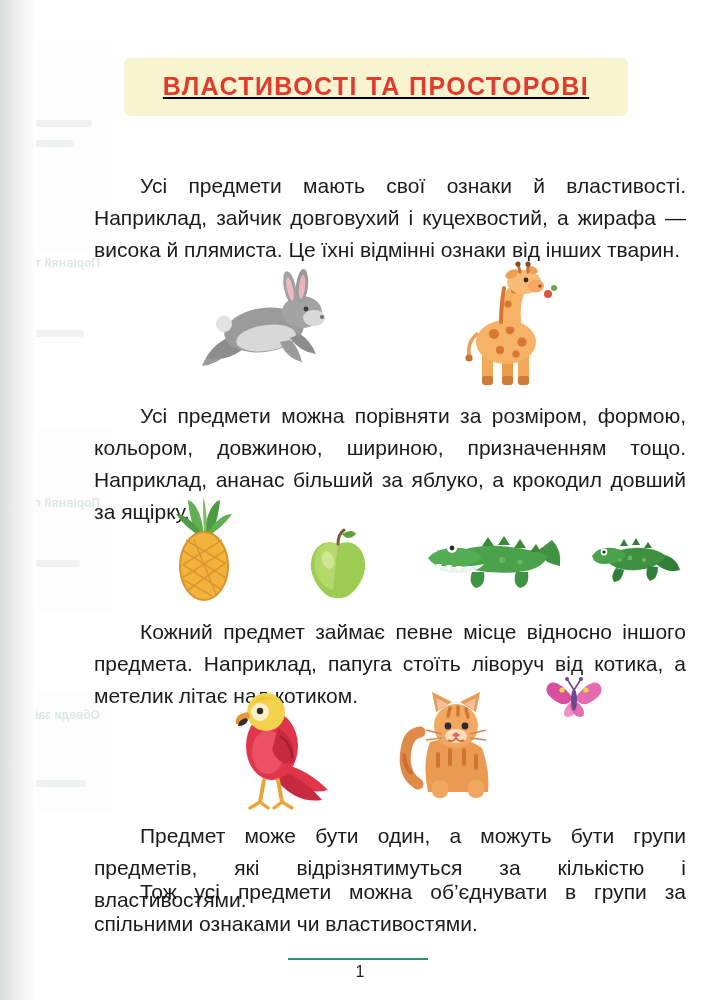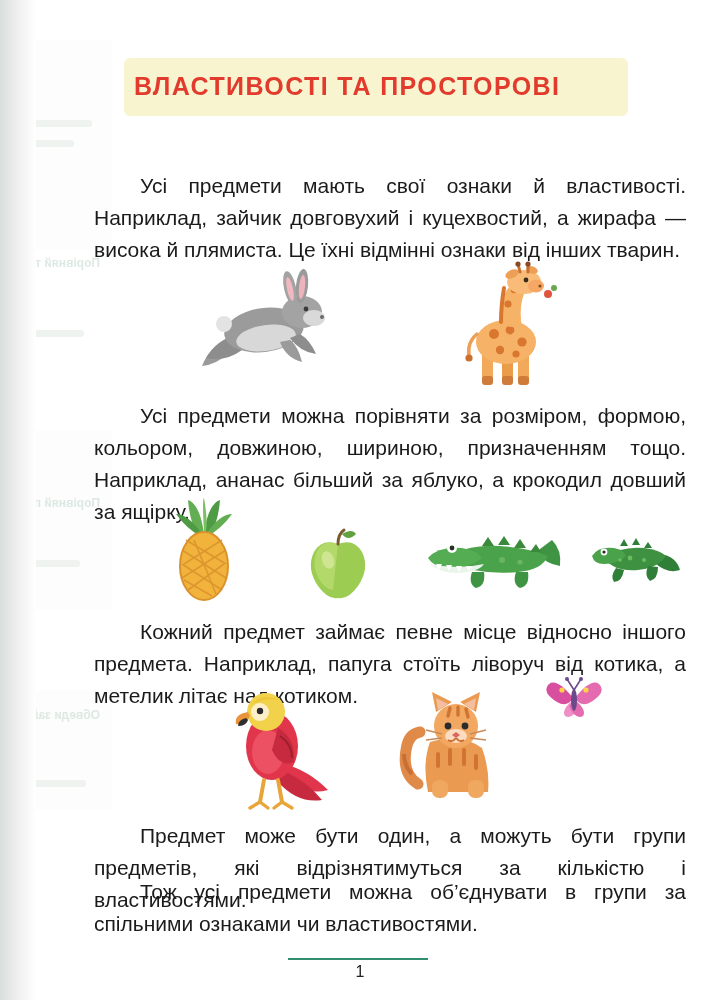--- a/index.html
+++ b/index.html
@@ -81,21 +81,22 @@
 
   
   .title-banner {
     position: absolute;
     left: 76px;
     top: 58px;
     width: 484px;
     padding: 12px 10px 14px 10px;
     background: #f7f4cf;
     border-radius: 6px;
-    text-align: left;
+    text-align: center;
+    text-decoration: underline;
   }
   .title-banner .t-line {
     color: #e23b2e;
     font-size: 25px;
     font-weight: bold;
     letter-spacing: 1.4px;
     line-height: 1.28;
     text-transform: uppercase;
   }
 

